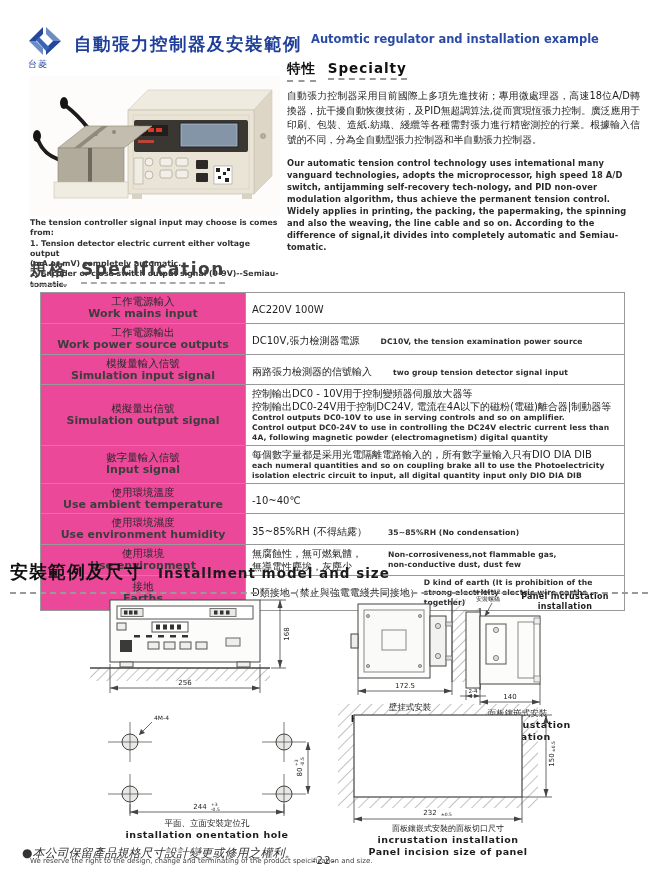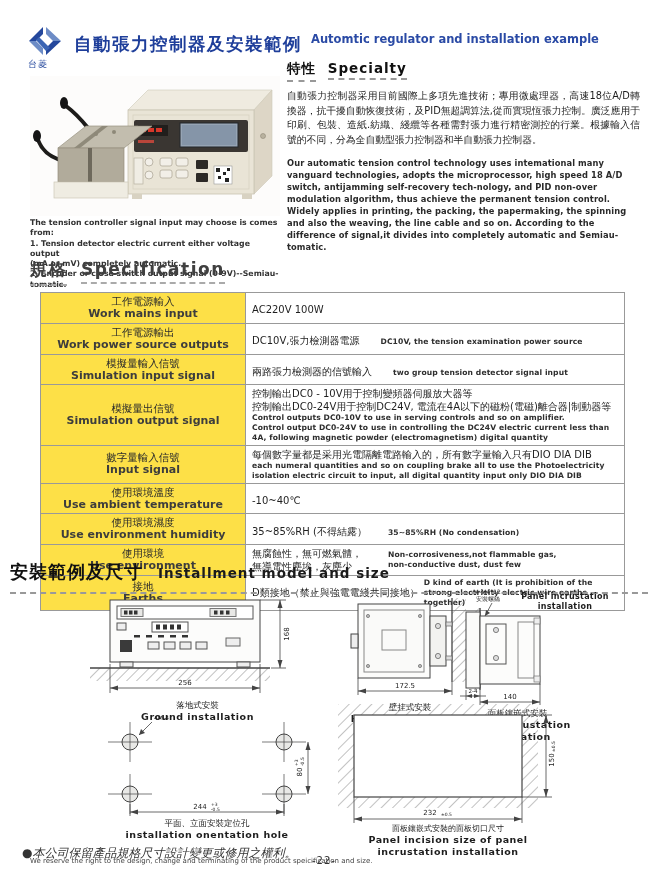--- a/index.html
+++ b/index.html
@@ -22,21 +22,21 @@
   
   .cap-line{font-size:7.8px;font-weight:bold;line-height:1.32;color:#333;}
 
   
   .h1{font-size:17px;font-weight:bold;color:#404040;text-align:center;}
   .h1 .seg{display:inline-block;border-bottom:2px dashed #aaa;padding-bottom:3px;margin-right:8px;letter-spacing:1.5px;}
 
   
   table.spec{border-collapse:collapse;width:585px;table-layout:fixed;}
   table.spec td{border:1px solid #999;padding:2px 6px;vertical-align:middle;}
-  td.lab{width:192px;text-align:center;background:#fde047;}
+  td.lab{width:192px;text-align:center;background:#ec4899;}
   .lab-zh{font-size:10.5px;color:#2b2b2b;line-height:1.25;}
   .lab-en{font-size:11px;font-weight:bold;color:#3d3d3d;line-height:1.15;}
   .v-zh{font-size:10px;color:#1e1e1e;line-height:1.3;}
   .v-en{font-size:7.6px;font-weight:bold;color:#2e2e2e;line-height:1.3;letter-spacing:0.1px;}
   .gap{margin-left:16px;}
   .flexrow{display:flex;align-items:center;gap:26px;}
 
   
   .h-install{border-bottom:2px dashed #999;padding-bottom:8px;}
   .h-install .zh{font-size:18px;font-weight:bold;color:#111;letter-spacing:1px;}
@@ -311,24 +311,20 @@
     <text class="dimtext" transform="rotate(-90 199 36)" x="199" y="36" text-anchor="middle">168</text>
     <g stroke="#444" stroke-width="0.8">
       <line x1="20" y1="66" x2="20" y2="95"></line>
       <line x1="170" y1="66" x2="170" y2="95"></line>
       <line x1="20" y1="90" x2="170" y2="90"></line>
       <path d="M20,90 l8,-2.5 v5 z" fill="#444" stroke="none"></path>
       <path d="M170,90 l-8,-2.5 v5 z" fill="#444" stroke="none"></path>
     </g>
     <text class="dimtext" x="95" y="87" text-anchor="middle">256</text>
   </svg>
-  <div class="abs cap" style="left:90px;top:700px;width:215px;">
-    <div class="czh">落地式安裝</div>
-    <div class="cen">Ground installation</div>
-  </div>
 
   <svg class="abs" style="left:348px;top:598px;" width="125" height="102" viewBox="0 0 125 102">
     <defs>
       <pattern id="hw1" width="7" height="7" patternUnits="userSpaceOnUse" patternTransform="rotate(45)">
         <line x1="0" y1="0" x2="0" y2="7" stroke="#777" stroke-width="0.9"></line>
       </pattern>
     </defs>
     <rect x="104" y="0" width="14" height="84" fill="url(#hw1)"></rect>
     <line x1="104" y1="0" x2="104" y2="84" stroke="#444" stroke-width="1.3"></line>
     <g stroke="#444" stroke-width="1" fill="#fcfcfb">
@@ -489,21 +485,21 @@
       <line x1="194" y1="95" x2="194" y2="121"></line>
       <line x1="26" y1="117" x2="194" y2="117"></line>
       <path d="M26,117 l8,-2.5 v5 z" fill="#444" stroke="none"></path>
       <path d="M194,117 l-8,-2.5 v5 z" fill="#444" stroke="none"></path>
     </g>
     <text class="dimtext" x="102" y="113" text-anchor="middle">232</text>
     <text class="toltext" x="113" y="114">±0.5</text>
   </svg>
   <div class="abs cap" style="left:328px;top:824px;width:240px;">
     <div class="czh" style="font-size:8px;">面板鑲嵌式安裝的面板切口尺寸</div>
+    <div class="cen">incrustation installation</div>
     <div class="cen">Panel incision size of panel</div>
-    <div class="cen">incrustation installation</div>
   </div>
 
   <div class="abs f-zh" style="left:22px;top:845px;">●本公司保留產品規格尺寸設計變更或修用之權利。</div>
   <div class="abs f-en" style="left:30px;top:857px;">We reserve the right to the design, change and terminating of the product speicification and size.</div>
   <div class="abs f-pg" style="left:312px;top:855px;">-22-</div>
 
 </div>
 
 </body></html>

